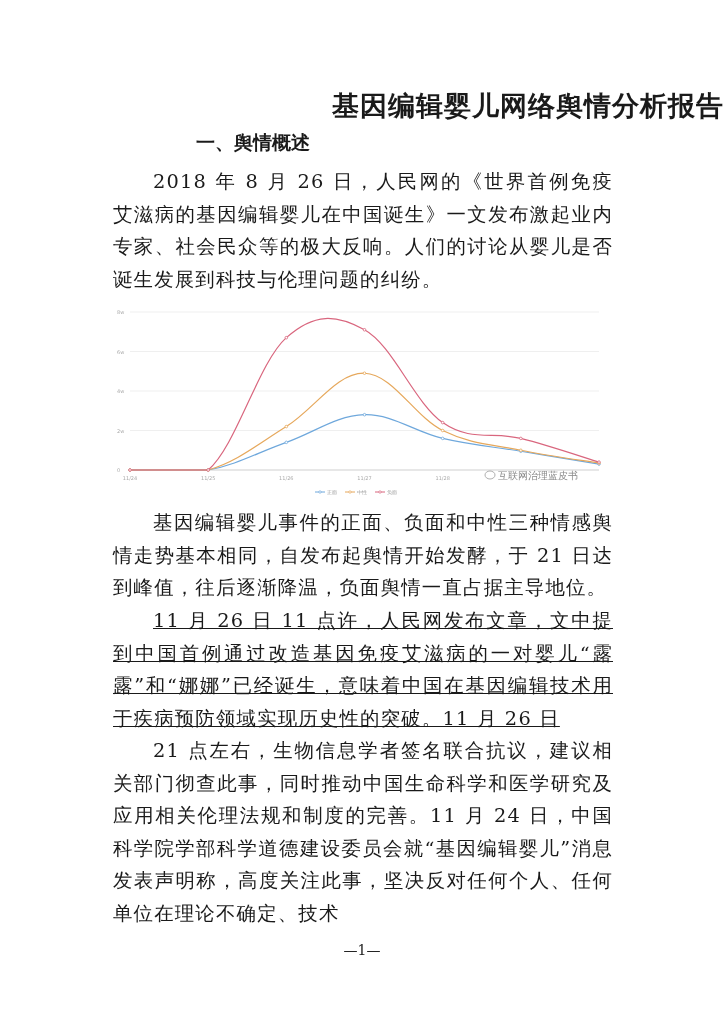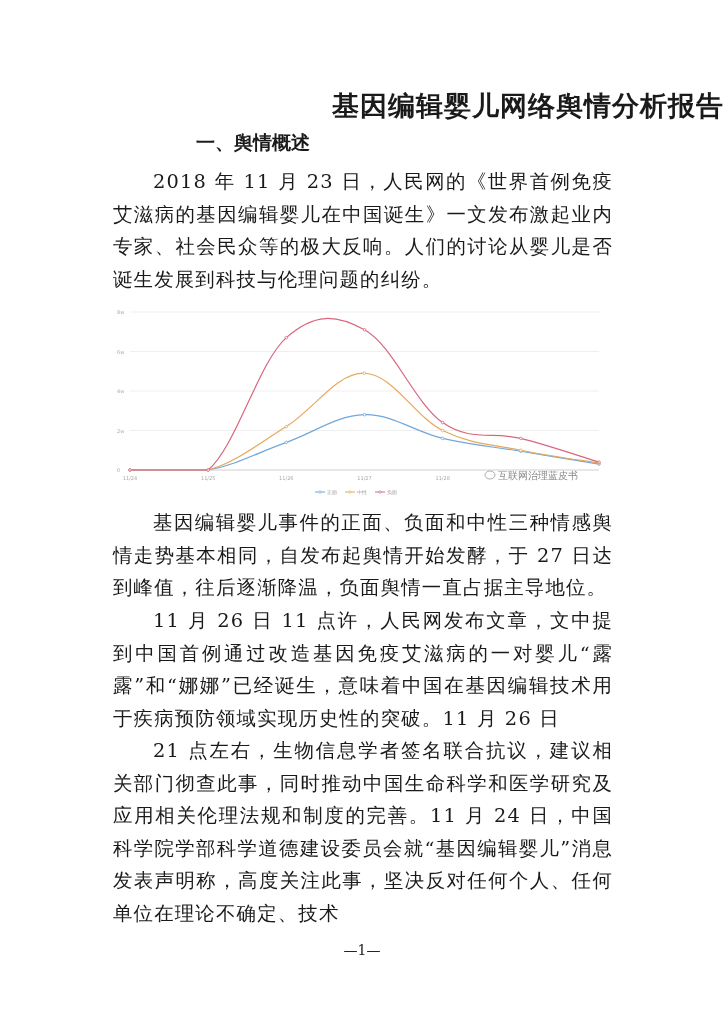--- a/index.html
+++ b/index.html
@@ -20,35 +20,35 @@
     margin-left: 48px;
   }
   .para {
     position: absolute; left: 113px; width: 500px;
     font-size: 19.4px; line-height: 32.5px; letter-spacing: 1.2px;
     text-align: justify; text-indent: 40px;
     font-family: "DejaVu Serif", serif;
   }
   .p1 { top: 166px; }
   .p2 { top: 507px; }
-  .p3 { top: 605px; }
+  .p3 { top: 605px; text-decoration: underline; }
   .p4 { top: 735px; }
   .chart-wrap { position: absolute; left: 112px; top: 300px; width: 500px; height: 200px; }
   .chart-wrap svg { display: block; }
   .page-number {
     position: absolute; left: 0; right: 0; top: 942px; text-align: center;
     font-size: 14px; font-family: "DejaVu Serif", serif;
   }
 </style>
 </head>
 <body>
 
 <div class="page-title">基因编辑婴儿网络舆情分析报告</div>
 <div class="section-heading">一、舆情概述</div>
-<div class="para p1">2018 年 11 月 23 日，人民网的《世界首例免疫艾滋病的基因编辑婴儿在中国诞生》一文发布激起业内专家、社会民众等的极大反响。人们的讨论从婴儿是否诞生发展到科技与伦理问题的纠纷。</div>
+<div class="para p1">2018 年 8 月 26 日，人民网的《世界首例免疫艾滋病的基因编辑婴儿在中国诞生》一文发布激起业内专家、社会民众等的极大反响。人们的讨论从婴儿是否诞生发展到科技与伦理问题的纠纷。</div>
 
 <div class="chart-wrap">
   <svg id="chart" width="500" height="200" viewBox="0 0 500 200">
       <line x1="18" x2="487" y1="170" y2="170" stroke="#cfcfcf" stroke-width="1"></line>
       <text x="5" y="172" font-size="5" fill="#aaaaaa" font-family="DejaVu Sans, sans-serif">0</text>
       <line x1="18" x2="487" y1="130.5" y2="130.5" stroke="#efefef" stroke-width="1"></line>
       <text x="5" y="132.5" font-size="5" fill="#aaaaaa" font-family="DejaVu Sans, sans-serif">2w</text>
       <line x1="18" x2="487" y1="91" y2="91" stroke="#efefef" stroke-width="1"></line>
       <text x="5" y="93" font-size="5" fill="#aaaaaa" font-family="DejaVu Sans, sans-serif">4w</text>
       <line x1="18" x2="487" y1="51.5" y2="51.5" stroke="#efefef" stroke-width="1"></line>
@@ -99,17 +99,17 @@
         <circle cx="268" cy="192" r="1.2" fill="#fff" stroke="#d9667e" stroke-width="0.7"></circle>
         <text x="275" y="194" font-size="5" fill="#999999" font-family="DejaVu Sans, sans-serif">负面</text>
       </g>
       <g>
         <ellipse cx="378" cy="175" rx="5" ry="4" fill="none" stroke="#9a9a9a" stroke-width="0.8"></ellipse>
         <text x="386" y="179" font-size="10" fill="#8a8a8a" font-family="DejaVu Sans, sans-serif">互联网治理蓝皮书</text>
       </g>
     </svg>
 </div>
 
-<div class="para p2">基因编辑婴儿事件的正面、负面和中性三种情感舆情走势基本相同，自发布起舆情开始发酵，于 27 日达到峰值，往后逐渐降温，负面舆情一直占据主导地位。</div>
+<div class="para p2">基因编辑婴儿事件的正面、负面和中性三种情感舆情走势基本相同，自发布起舆情开始发酵，于 21 日达到峰值，往后逐渐降温，负面舆情一直占据主导地位。</div>
 <div class="para p3">11 月 26 日 11 点许，人民网发布文章，文中提到中国首例通过改造基因免疫艾滋病的一对婴儿“露露”和“娜娜”已经诞生，意味着中国在基因编辑技术用于疾病预防领域实现历史性的突破。11 月 26 日</div>
 <div class="para p4">21 点左右，生物信息学者签名联合抗议，建议相关部门彻查此事，同时推动中国生命科学和医学研究及应用相关伦理法规和制度的完善。11 月 24 日，中国科学院学部科学道德建设委员会就“基因编辑婴儿”消息发表声明称，高度关注此事，坚决反对任何个人、任何单位在理论不确定、技术</div>
 
 <div class="page-number">—1—</div>
 
 </body></html>

